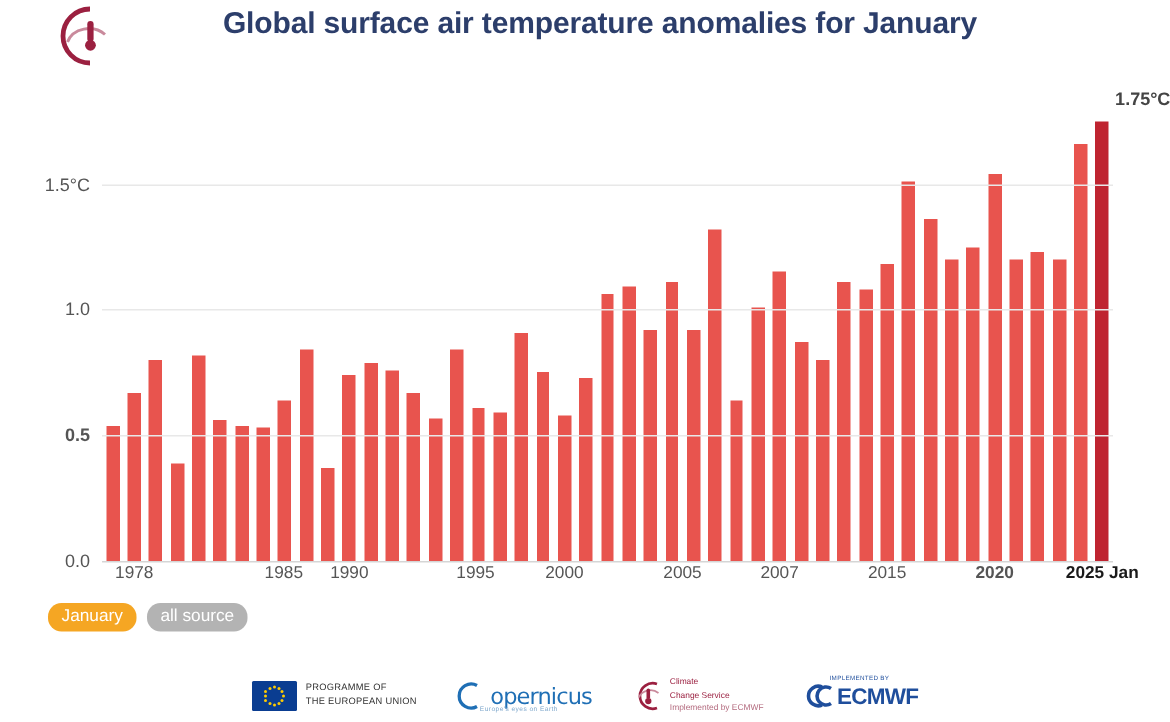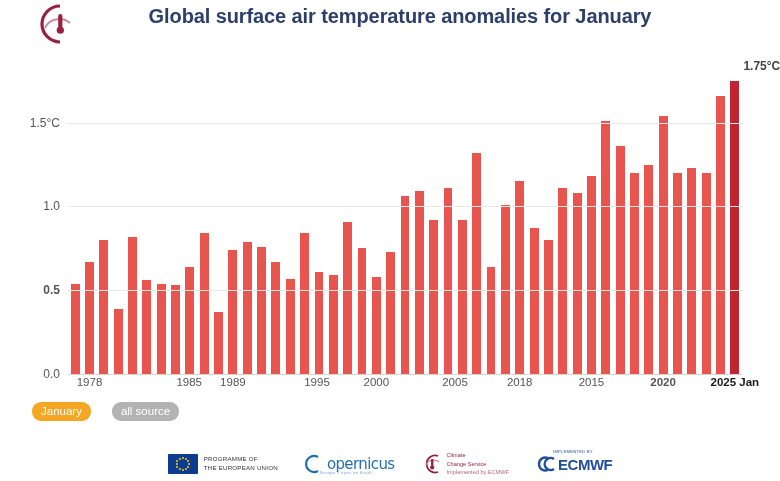--- a/index.html
+++ b/index.html
@@ -61,21 +61,21 @@
   .peaklabel{
     position:absolute;
     font-size:12px;font-weight:bold;color:#444;
     transform:translateX(-50%);
     white-space:nowrap;
     margin-left:27px;
   }
   
   .controls{position:absolute;left:32px;top:402px;}
   .controls-label{font-size:11.5px;color:#7a7a7a;margin-bottom:4px;}
-  .pills{display:flex;gap:21px;}
+  .pills{display:flex;gap:7px;}
   .pill{
     font-size:11.5px;color:#ffffff;
     padding:3px 9px 4px 9px;
     border-radius:9px;
     background:#b3b3b3;
     cursor:pointer;
     white-space:nowrap;
   }
   .pill.active{background:#f5a623;}
   
@@ -183,25 +183,25 @@
   <div class="axis-base" style="top: 310px;"></div>
       <div class="ytick" style="top: 310px;">0.0</div>
       <div class="gridline" style="top: 226.216px;"></div>
       <div class="ytick" style="top: 226.216px; font-weight: bold;">0.5</div>
       <div class="gridline" style="top: 142.432px;"></div>
       <div class="ytick" style="top: 142.432px;">1.0</div>
       <div class="gridline" style="top: 58.6486px;"></div>
       <div class="ytick" style="top: 58.6486px;">1.5°C</div>
       <div class="xtick" style="left: 21.5106px;">1978</div>
       <div class="xtick" style="left: 93.2128px; margin-left: 28px;">1985</div>
-      <div class="xtick" style="left: 164.915px;">1989</div>
+      <div class="xtick" style="left: 164.915px;">1990</div>
       <div class="xtick" style="left: 249px;">1995</div>
       <div class="xtick" style="left: 308.319px;">2000</div>
       <div class="xtick" style="left: 387px;">2005</div>
-      <div class="xtick" style="left: 451.723px;">2018</div>
+      <div class="xtick" style="left: 451.723px;">2007</div>
       <div class="xtick" style="left: 523.426px;">2015</div>
       <div class="xtick" style="left: 595.128px; font-weight: bold;">2020</div>
       <div class="xtick bold" style="left: 666.83px;">2025 Jan</div>
       <div class="peaklabel" style="left: 666.83px; top: -5.24324px;">1.75°C</div>
     </div>
 </div>
 
 <div class="controls">
   <div class="pills" id="pills">
       <div class="pill active">January</div>

